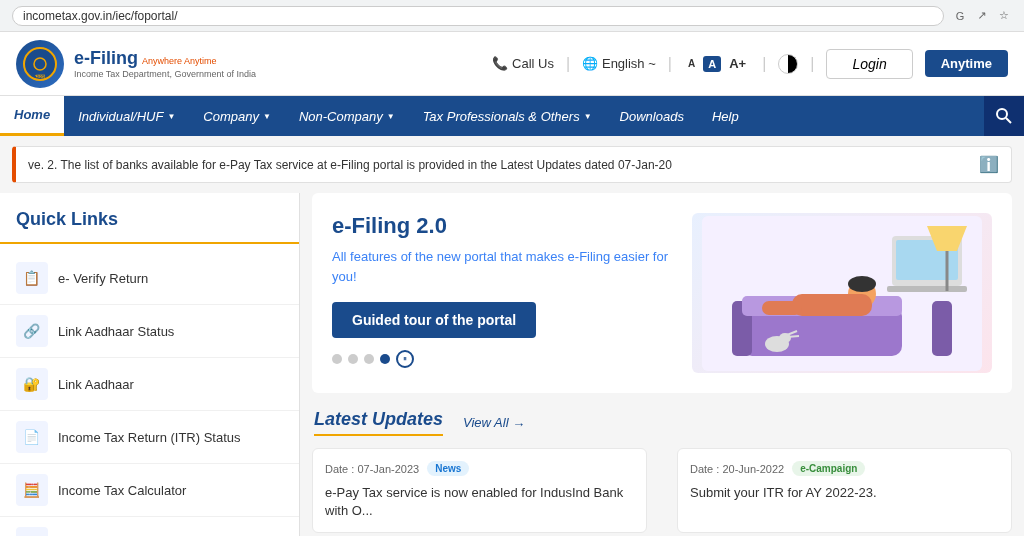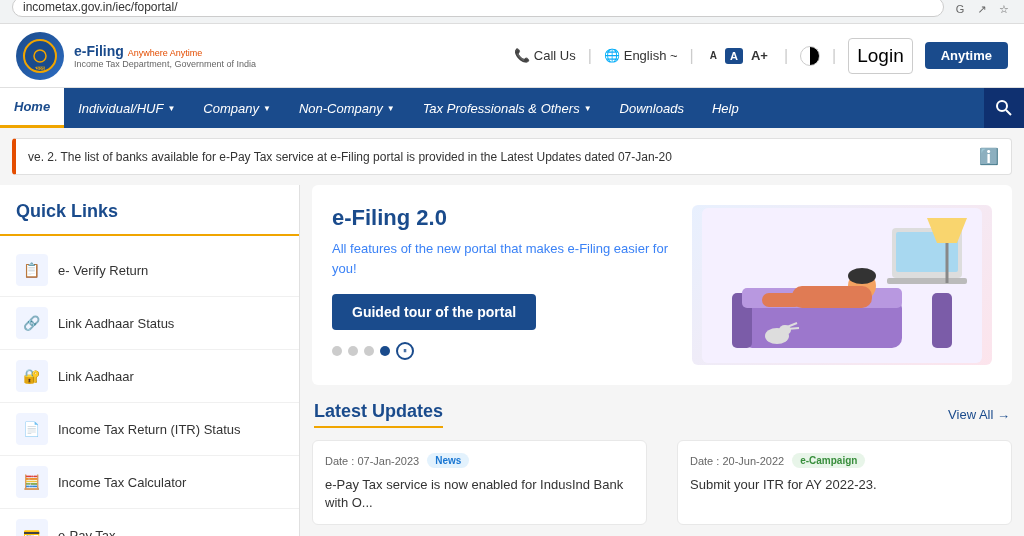--- a/index.html
+++ b/index.html
@@ -3,24 +3,24 @@
   <meta charset="utf-8">
   <style>
     * { margin: 0; padding: 0; box-sizing: border-box; }
     body { font-family: Arial, sans-serif; font-size: 14px; background: #f5f5f5; width: 1024px; overflow-x: hidden; }
 
     
     .browser-bar {
       background: #f1f3f4;
       padding: 6px 12px;
       display: flex;
-      align-items: flex-end;
+      align-items: center;
       gap: 8px;
       border-bottom: 1px solid #ddd;
-      height: 24px;
+      height: 32px;
     }
     .browser-bar .url-bar {
       flex: 1;
       background: white;
       border: 1px solid #ccc;
       border-radius: 12px;
       padding: 2px 10px;
       font-size: 12px;
       color: #333;
     }
@@ -39,33 +39,33 @@
     }
     .logo-section { display: flex; align-items: center; gap: 10px; }
     .logo-circle {
       width: 48px; height: 48px;
       border-radius: 50%;
       background: linear-gradient(135deg, #1a4b8c, #2d6cc0);
       display: flex; align-items: center; justify-content: center;
       color: white; font-size: 9px; text-align: center; font-weight: bold;
     }
     .logo-text { display: flex; flex-direction: column; }
-    .logo-title { font-size: 14px; font-weight: bold; color: #1a4b8c; }
+    .logo-title { font-size: 18px; font-weight: bold; color: #1a4b8c; }
     .logo-subtitle { font-size: 9px; color: #e44d00; }
     .logo-dept { font-size: 9px; color: #666; }
 
     .header-right { display: flex; align-items: center; gap: 12px; }
     .call-us { font-size: 13px; color: #333; display: flex; align-items: center; gap: 4px; cursor: pointer; }
     .separator { color: #ccc; font-size: 16px; }
     .language-btn { font-size: 13px; color: #333; display: flex; align-items: center; gap: 4px; cursor: pointer; border: none; background: none; }
     .font-controls { display: flex; align-items: center; gap: 4px; }
     .font-btn { font-size: 11px; color: #333; cursor: pointer; padding: 2px 4px; border: none; background: none; font-weight: bold; }
     .font-btn.active { background: #1a4b8c; color: white; border-radius: 3px; padding: 2px 5px; }
     .contrast-btn { width: 20px; height: 20px; border-radius: 50%; background: linear-gradient(to right, white 50%, black 50%); border: 1px solid #ccc; cursor: pointer; }
-    .btn-login { padding: 6px 8px; border: 1px solid #ccc; background: white; border-radius: 4px; cursor: pointer; font-size: 19px; }
+    .btn-login { padding: 6px 25px; border: 1px solid #ccc; background: white; border-radius: 4px; cursor: pointer; font-size: 14px; font-style: italic; }
     .btn-register { padding: 6px 16px; background: #1a4b8c; color: white; border: none; border-radius: 4px; cursor: pointer; font-size: 13px; font-weight: bold; }
 
     
     .main-nav {
       background: #1a4b8c;
       display: flex;
       align-items: center;
       height: 40px;
       font-style: italic;
     }
@@ -189,24 +189,25 @@
       border-radius: 6px;
       display: flex; align-items: center; justify-content: center;
       overflow: hidden;
       position: relative;
     }
     
 
     
     .updates-header {
       display: flex;
-      justify-content: space-between;
+      justify-content: flex-start;
       align-items: center;
       margin-bottom: 12px;
       padding: 0 2px;
+      font-style: italic;
     }
     .updates-title { font-size: 18px; font-weight: bold; color: #1a4b8c; border-bottom: 2px solid #f0a500; padding-bottom: 4px; }
     .view-all { color: #1a4b8c; font-size: 13px; text-decoration: none; cursor: pointer; display: flex; align-items: center; gap: 4px; margin-left: 20px; }
 
     .updates-grid { display: grid; grid-template-columns: 1fr 1fr; gap: 30px; }
     .update-card {
       background: white;
       border-radius: 6px;
       padding: 12px;
       border: 1px solid #e8e8e8;

